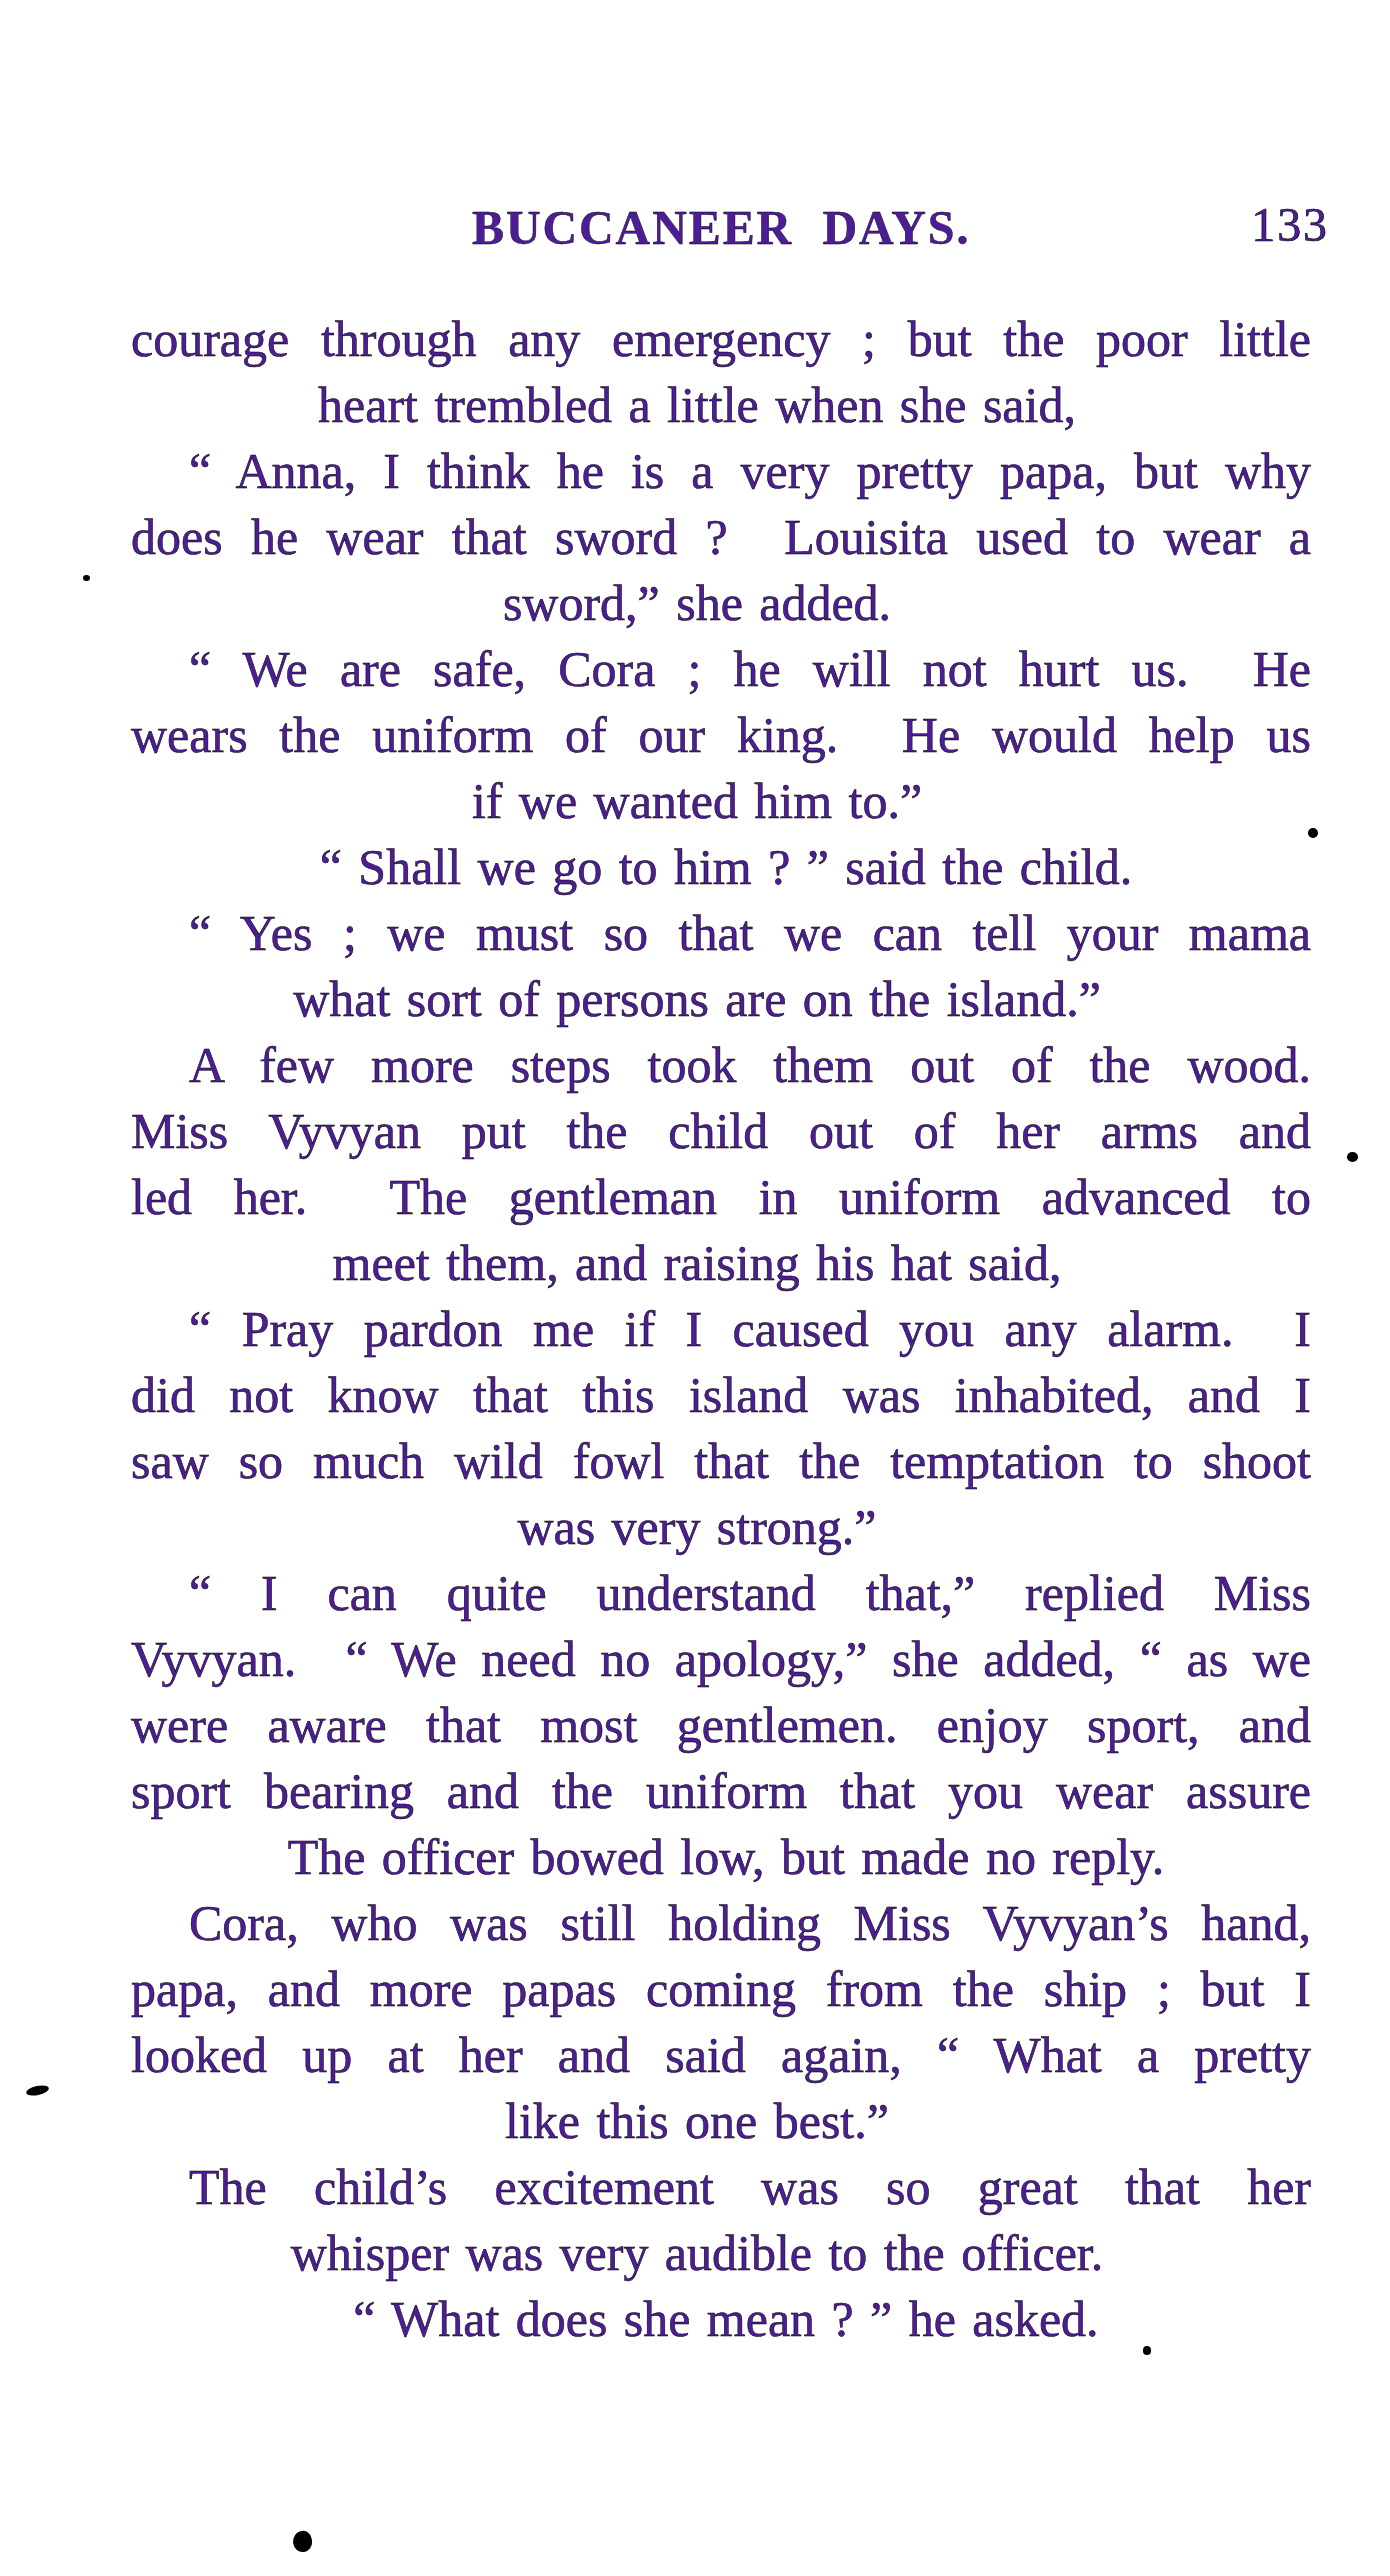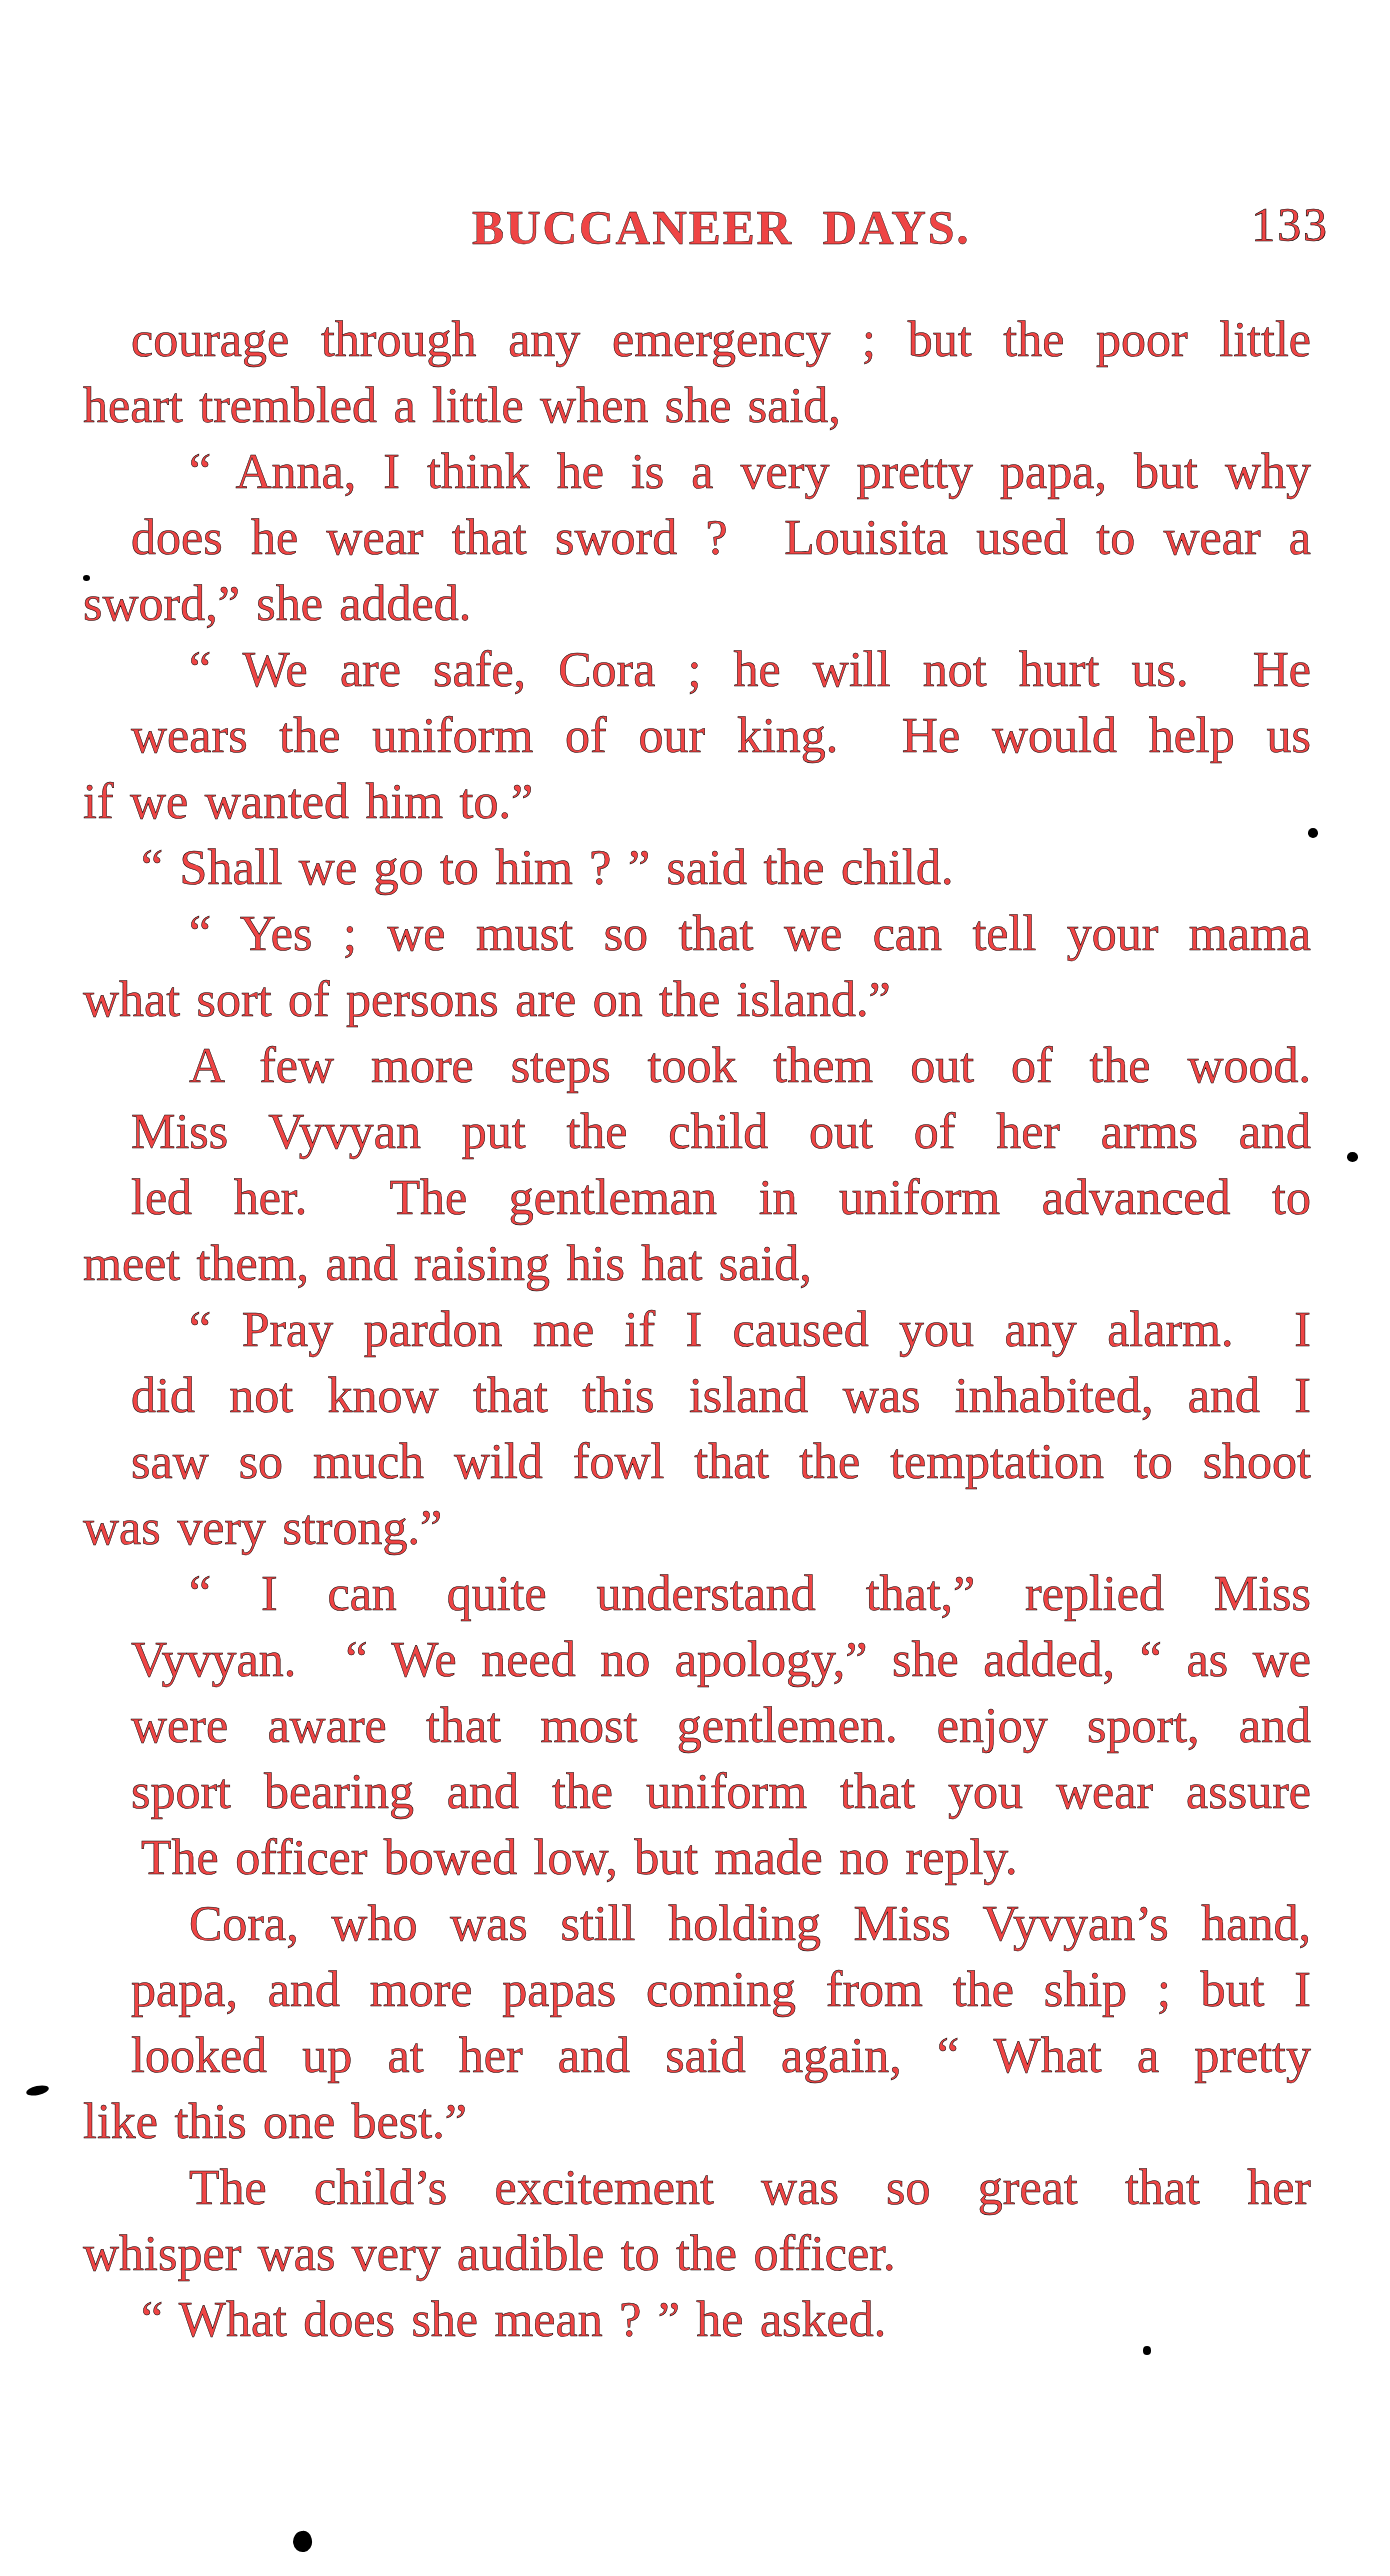--- a/index.html
+++ b/index.html
@@ -7,21 +7,21 @@
     padding: 0;
     background: #ffffff;
   }
   .page {
     position: relative;
     width: 1390px;
     height: 2576px;
     background: #ffffff;
     overflow: hidden;
     font-family: "Liberation Serif", "DejaVu Serif", serif;
-    color: #ef4444;
+    color: #4c1d95;
   }
   .running-title {
     position: absolute;
     top: 204px;
     left: 472px;
     font-size: 48px;
     font-weight: 700;
     line-height: 1;
     letter-spacing: 1.9px;
     word-spacing: 15.5px;
@@ -42,21 +42,21 @@
     position: absolute;
     top: 306px;
     left: 83px;
     width: 1228px;
     font-size: 50px;
     line-height: 66px;
     word-spacing: 3.9px;
     -webkit-text-stroke: 0.5px #000;
   }
   .line {
-    text-align: left;
+    text-align: center;
     white-space: normal;
   }
   .line.justify {
     text-align: justify;
     text-align-last: justify;
     margin-left: 48px;
   }
   .line.indent {
     padding-left: 58px;
   }

